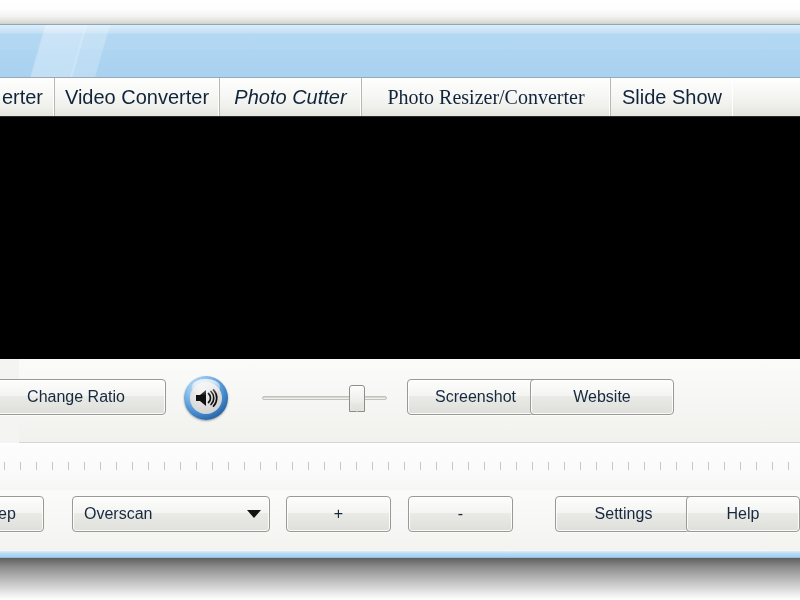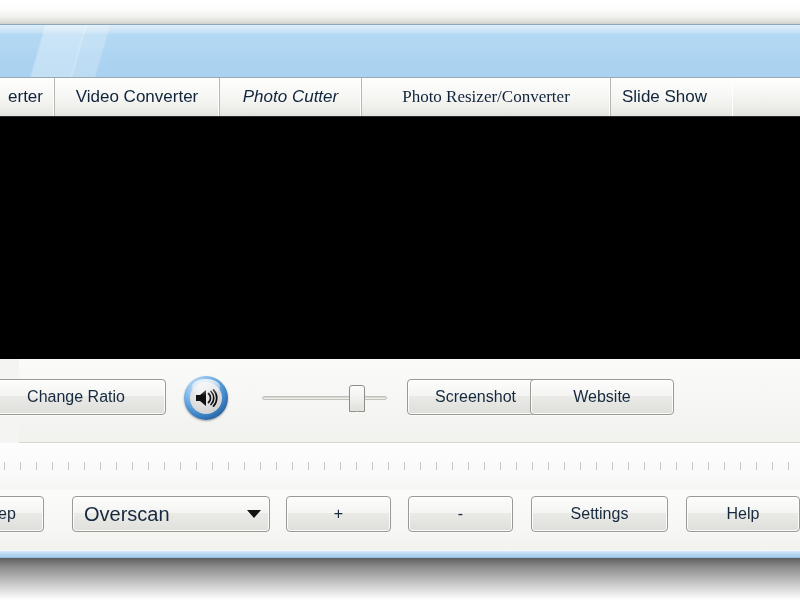--- a/index.html
+++ b/index.html
@@ -105,21 +105,21 @@
     display: flex;
     align-items: stretch;
     overflow: hidden;
   }
   .tab {
     position: relative;
     display: flex;
     align-items: center;
     justify-content: center;
     padding: 0 11px;
-    font-size: 17px;
+    font-size: 20px;
     color: #10243a;
     white-space: nowrap;
     background: linear-gradient(180deg, #fefefe 0%, #f7f7f5 45%, #efefeb 78%, #e4e4df 100%);
     border-right: 1px solid #b8b8b2;
     box-shadow: inset -1px 0 0 #ffffff;
     box-sizing: border-box;
     cursor: default;
   }
   .tab:first-child { justify-content: flex-end; }
   .tab:last-child  { border-right: none; justify-content: flex-start; }
@@ -261,21 +261,21 @@
     background: linear-gradient(180deg, #fdfdfd 0%, #f4f4f2 46%, #eaeae6 47%, #e0e0dc 100%);
     box-shadow: inset 0 0 0 1px rgba(255,255,255,0.85);
     box-sizing: border-box;
     display: flex;
     align-items: center;
     cursor: default;
   }
   .combo .combo-value {
     flex: 1;
     padding-left: 11px;
-    font-size: 20px;
+    font-size: 16px;
     color: #16293f;
     white-space: nowrap;
   }
   .combo .combo-arrow {
     width: 30px;
     display: flex;
     align-items: center;
     justify-content: center;
   }
   .combo .combo-arrow i {
@@ -381,21 +381,21 @@
       </div>
 
       <div class="btn" style="left:286px; top:6px; width:105px;">
         <span>+</span>
       </div>
 
       <div class="btn" style="left:408px; top:6px; width:105px;">
         <span>-</span>
       </div>
 
-      <div class="btn" style="left:531px; top:6px; width:137px;">
+      <div class="btn" style="left:555px; top:6px; width:137px;">
         <span>Settings</span>
       </div>
 
       <div class="btn" style="left:686px; top:6px; width:114px;">
         <span>Help</span>
       </div>
     </div>
 
     <div class="window-bottom-edge"></div>
   </div>

